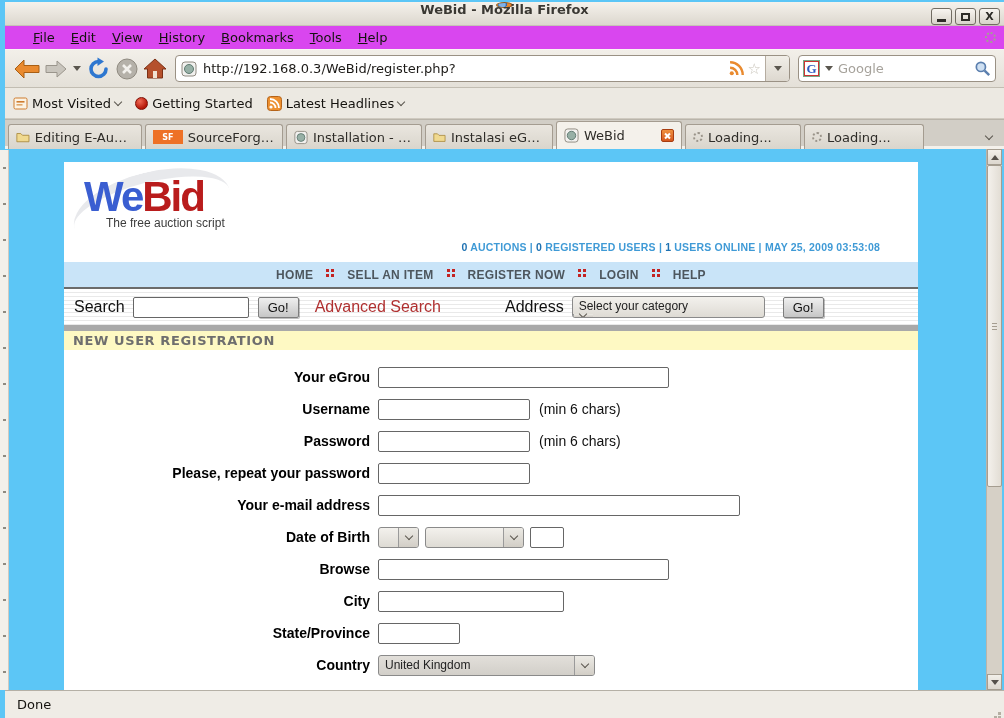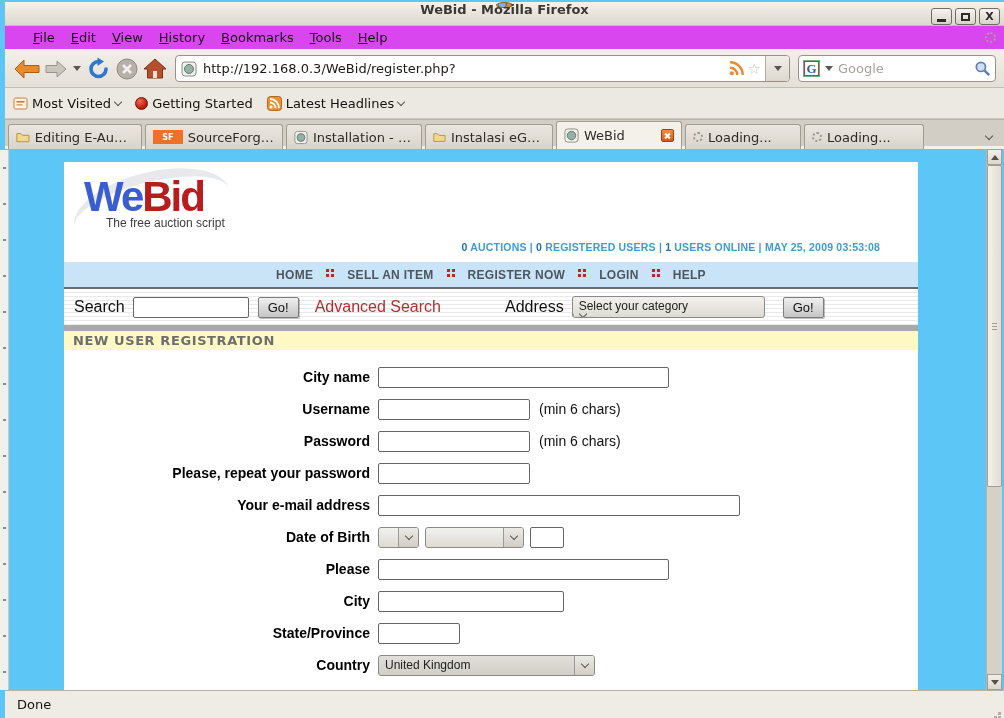--- a/index.html
+++ b/index.html
@@ -321,21 +321,21 @@
               <span class="chev"></span>
             </span>
         </div>
         <button class="go-btn" style="margin-left:18px">Go!</button>
       </div>
 
       <div class="reg-heading">NEW USER REGISTRATION</div>
 
       <div class="reg-form">
         <div class="form-row">
-          <span class="f-label">City name</span>
+          <span class="f-label">Your eGrou</span>
           <span class="f-ctl">
               <input class="txt-input w-lg" type="text" style="">
             </span>
         </div>
         <div class="form-row">
           <span class="f-label">Username</span>
           <span class="f-ctl">
               <input class="txt-input w-md" type="text" style="">
               <span class="f-note">(min 6 chars)</span>
             </span>
@@ -371,21 +371,21 @@
             <span class="gtk-select dob-sel2">
                 <span class="gs-value"></span>
                 <span class="gs-btn">
                   <span class="chev"></span>
                 </span>
               </span>
             <input class="txt-input w-dob3" type="text" style="">
           </span>
         </div>
         <div class="form-row">
-          <span class="f-label">Please</span>
+          <span class="f-label">Browse</span>
           <span class="f-ctl">
               <input class="txt-input w-lg" type="text" style="">
             </span>
         </div>
         <div class="form-row">
           <span class="f-label">City</span>
           <span class="f-ctl">
               <input class="txt-input w-city" type="text" style="">
             </span>
         </div>

